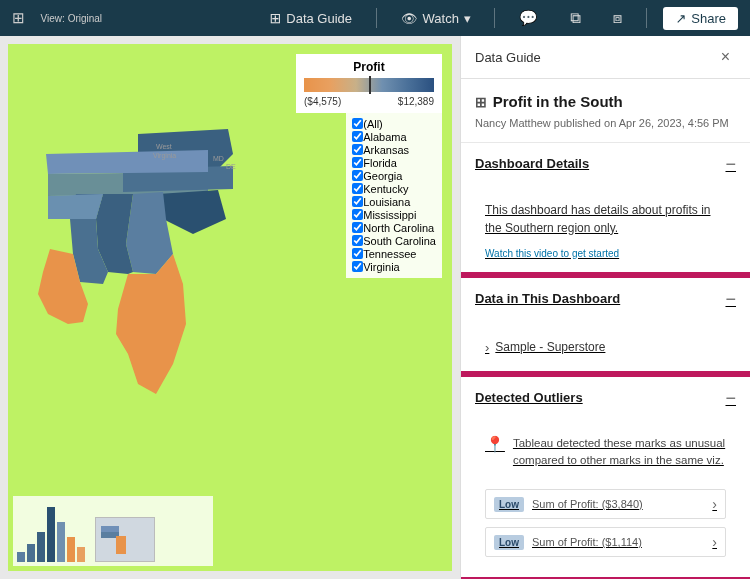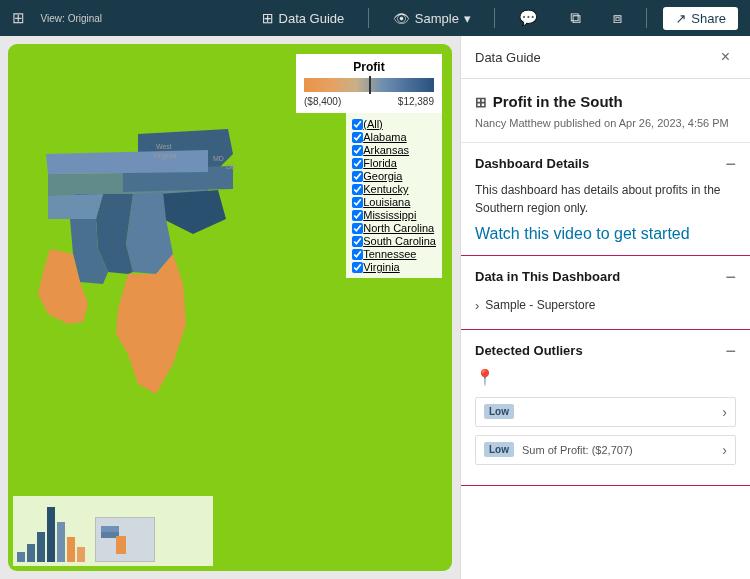--- a/index.html
+++ b/index.html
@@ -68,27 +68,26 @@
     }
 
     
     .chart-panel {
       flex: 1;
       background: #e8e8e8;
       position: relative;
       overflow: hidden;
     }
     .chart-inner {
-      background: #84cc16;
+      background: #bef264;
       margin: 8px;
       padding: 10px;
       height: calc(100% - 16px);
       position: relative;
       overflow: hidden;
-      border-radius: 9px;
     }
 
     
     .legend {
       position: absolute;
       top: 10px;
       right: 10px;
       background: white;
       padding: 6px 8px;
       z-index: 10;
@@ -130,24 +129,22 @@
       padding: 4px 6px;
       font-size: 11px;
     }
     .state-list-title {
       font-size: 11px;
       font-weight: bold;
       margin-bottom: 3px;
     }
     .state-item {
       display: flex;
-      align-items: center;
       margin-bottom: 1px;
       font-size: 11px;
-      text-decoration: underline;
     }
     .state-item input[type=checkbox] {
       width: 11px;
       height: 11px;
       margin: 0;
     }
 
     
     .map-area {
       position: absolute;
@@ -224,50 +221,52 @@
       font-size: 14px;
     }
     .dash-meta {
       font-size: 11px;
       color: #666;
       line-height: 1.5;
     }
 
     
     .section {
-      border-bottom: 1px solid #be185d;
+      border-bottom: 6px solid #be185d;
+      text-decoration: underline;
     }
     .section-header {
       display: flex;
       align-items: center;
       justify-content: space-between;
       padding: 12px 14px 8px;
       cursor: pointer;
     }
     .section-title {
       font-size: 13px;
       font-weight: bold;
       color: #1a1a1a;
     }
     .section-toggle {
       font-size: 18px;
       color: #666;
       line-height: 1;
     }
     .section-content {
-      padding: 0 14px 12px;
+      padding: 0 24px 12px;
+      margin-top: 20px;
     }
     .section-desc {
       font-size: 12px;
       color: #333;
       line-height: 1.5;
       margin-bottom: 8px;
     }
     .section-link {
-      font-size: 16px;
+      font-size: 10px;
       color: #0073a8;
       cursor: pointer;
       font-weight: 500;
       text-decoration: none;
     }
 
     
     .data-item {
       display: flex;
       align-items: center;
@@ -355,21 +354,21 @@
 
   <button class="top-bar-btn">
     <span style="font-size:14px;">⊞</span>
     <span>Data Guide</span>
   </button>
 
   <div class="icon-divider"></div>
 
   <button class="top-bar-btn">
     <span>👁</span>
-    <span>Sample</span>
+    <span>Watch</span>
     <span>▾</span>
   </button>
 
   <div class="icon-divider"></div>
 
   <button class="top-bar-btn">
     <span style="font-size:15px;">💬</span>
   </button>
   <button class="top-bar-btn">
     <span style="font-size:15px;">⧉</span>
@@ -390,21 +389,21 @@
 
   <div class="chart-panel">
     <div class="chart-inner">
 
       <div class="legend">
         <div class="legend-title">Profit</div>
         <div class="legend-gradient">
           <div class="legend-marker"></div>
         </div>
         <div class="legend-labels">
-          <span>($8,400)</span>
+          <span>($4,575)</span>
           <span>$12,389</span>
         </div>
       </div>
 
       <div class="state-list">
         <div class="state-list-title">State</div>
         <div id="state-items-container">
             <div class="state-item">
               <input type="checkbox" checked="" style="">
               <span>(All)</span>
@@ -549,33 +548,35 @@
     </div>
 
     <div class="section">
       <div class="section-header">
         <span class="section-title">Detected Outliers</span>
         <span class="section-toggle">−</span>
       </div>
       <div class="section-content">
         <div class="pin-container">
           <span class="outlier-pin">📍</span>
+          <p class="outlier-desc">Tableau detected these marks as unusual compared to other marks in the same viz.</p>
         </div>
 
         <div class="outlier-card">
           <span class="outlier-badge">Low</span>
           <div class="outlier-info">
+            <div class="outlier-value">Sum of Profit: ($3,840)</div>
           </div>
           <span class="outlier-arrow">›</span>
         </div>
 
         <div class="outlier-card">
           <span class="outlier-badge">Low</span>
           <div class="outlier-info">
-            <div class="outlier-value">Sum of Profit: ($2,707)</div>
+            <div class="outlier-value">Sum of Profit: ($1,114)</div>
           </div>
           <span class="outlier-arrow">›</span>
         </div>
 
       </div>
     </div>
 
   </div>
 </div>
 

